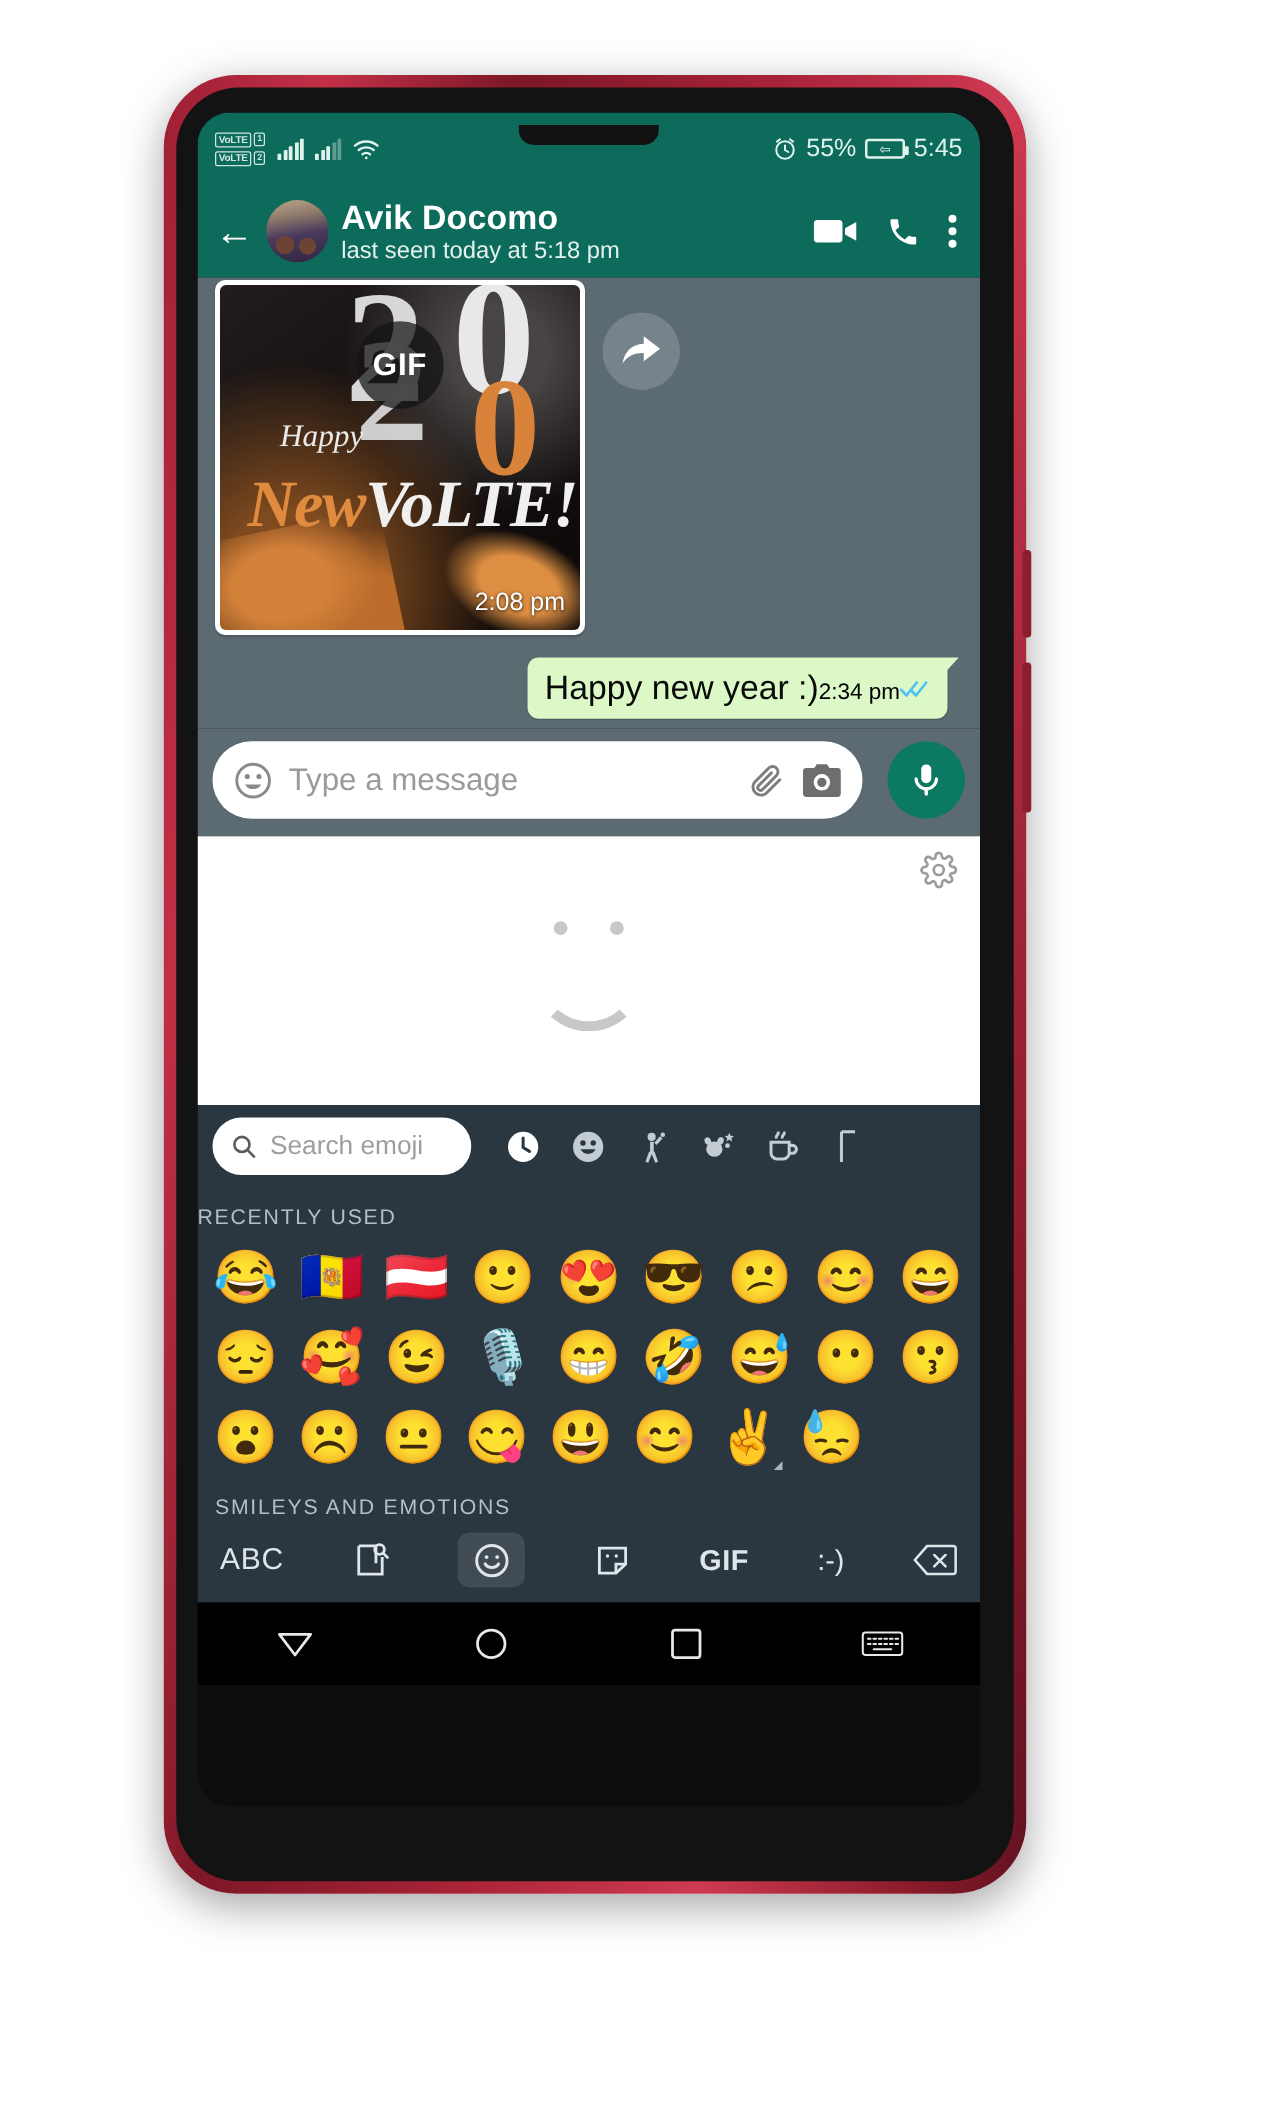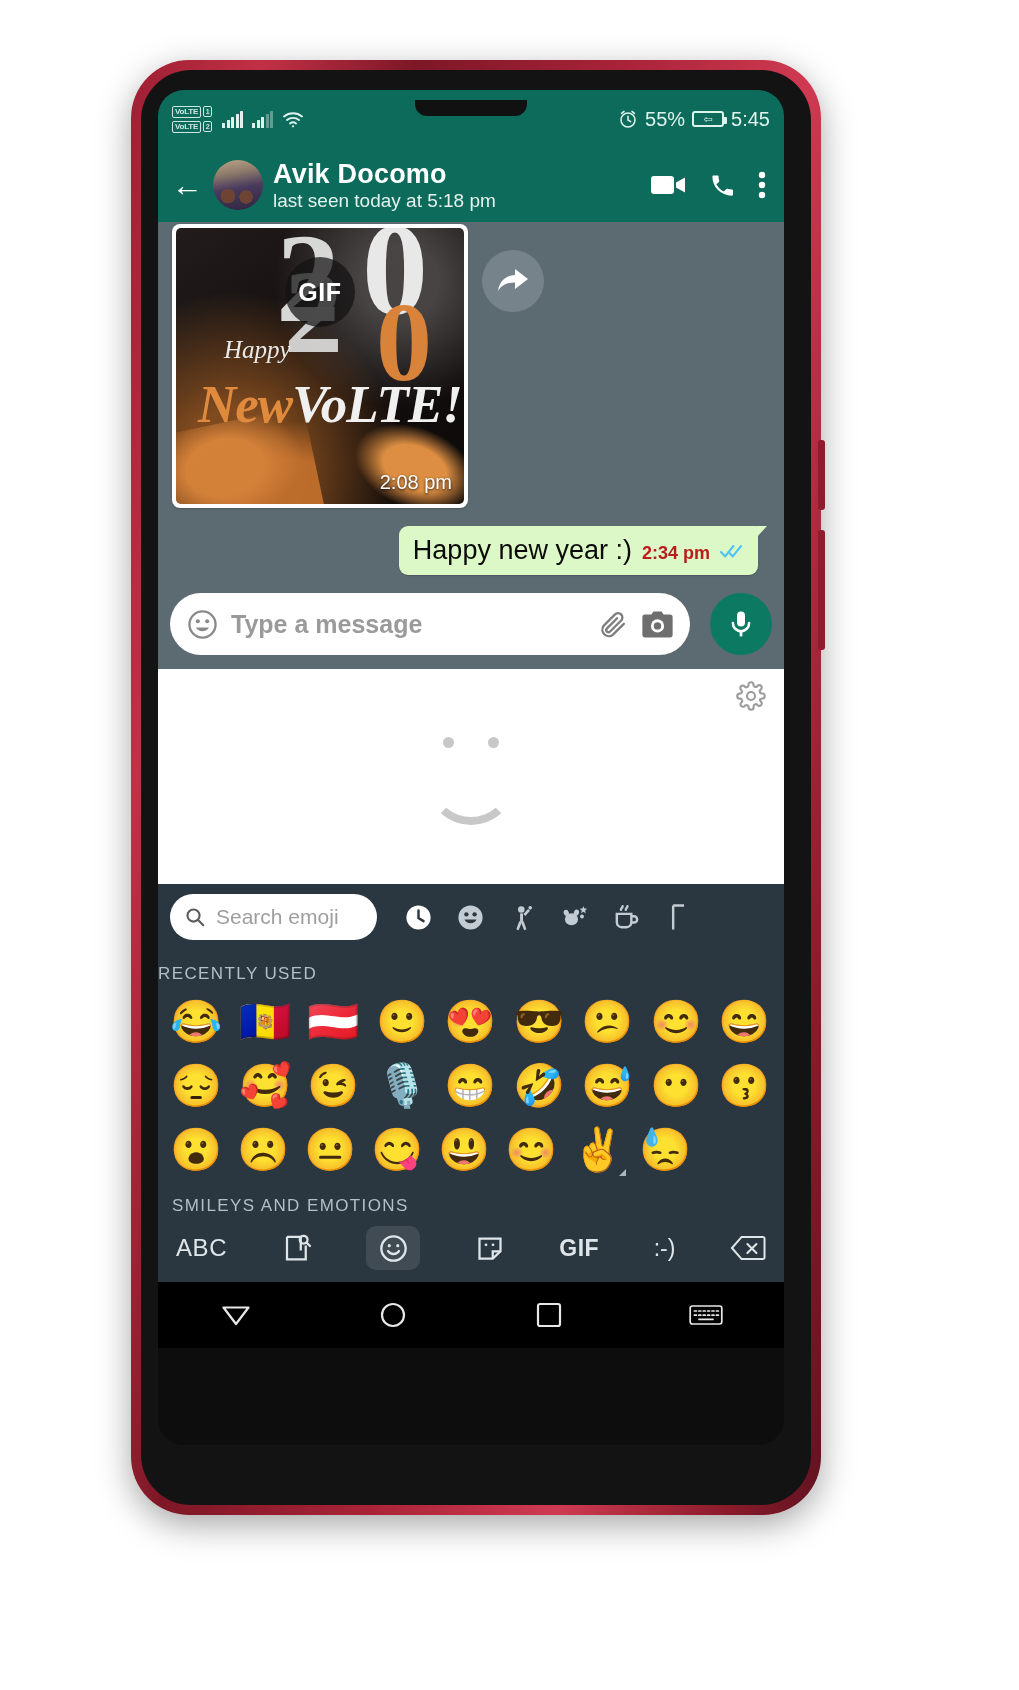--- a/index.html
+++ b/index.html
@@ -171,35 +171,35 @@
   #forward-btn {
     width: 62px; height: 62px; border-radius:50%;
     background: rgba(120,134,141,.92);
     display:flex; align-items:center; justify-content:center;
     margin-top: 26px; flex:none;
   }
   #msg-row { display:flex; justify-content:flex-end; margin-top: 18px; padding-right: 12px; }
   #msg-bubble {
     background:#dcf8c6; border-radius: 9px 2px 9px 9px;
     padding: 9px 12px 9px 14px;
-    display:flex; align-items:baseline; gap: 10px;
+    display:flex; align-items:baseline; 
     box-shadow: 0 1px 1px rgba(0,0,0,.18);
     position: relative;
   }
   #msg-bubble:after{
     content:""; position:absolute; right:-9px; top:0;
     border-left: 10px solid #dcf8c6;
     border-bottom: 11px solid transparent;
   }
   #msg-text { font-size: 27px; color:#0a0a0a; }
-  #msg-time { font-size: 18px; color:#b91c1c;font-weight:bold; }
+  #msg-time { font-size: 18px; color:#000000; }
   #msg-ticks { color:#4fc3f7; font-size: 20px; letter-spacing:-5px; }
 
   
-  #input-bar { display:flex; align-items:center; gap: 20px; padding: 10px 12px 14px 12px; background:#5c6b72;font-weight:bold; }
+  #input-bar { display:flex; align-items:center; gap: 20px; padding: 10px 12px 14px 12px; background:#5c6b72; }
   #input-pill {
     flex:1; height: 62px; background:#fff; border-radius: 32px;
     display:flex; align-items:center; padding: 0 16px; gap: 12px;
   }
   #input-placeholder { flex:1; font-size: 25px; color:#9a9a9a; }
   #mic-btn {
     width: 62px; height: 62px; border-radius:50%;
     background:#0c7a63; display:flex; align-items:center; justify-content:center; flex:none;
   }
 

